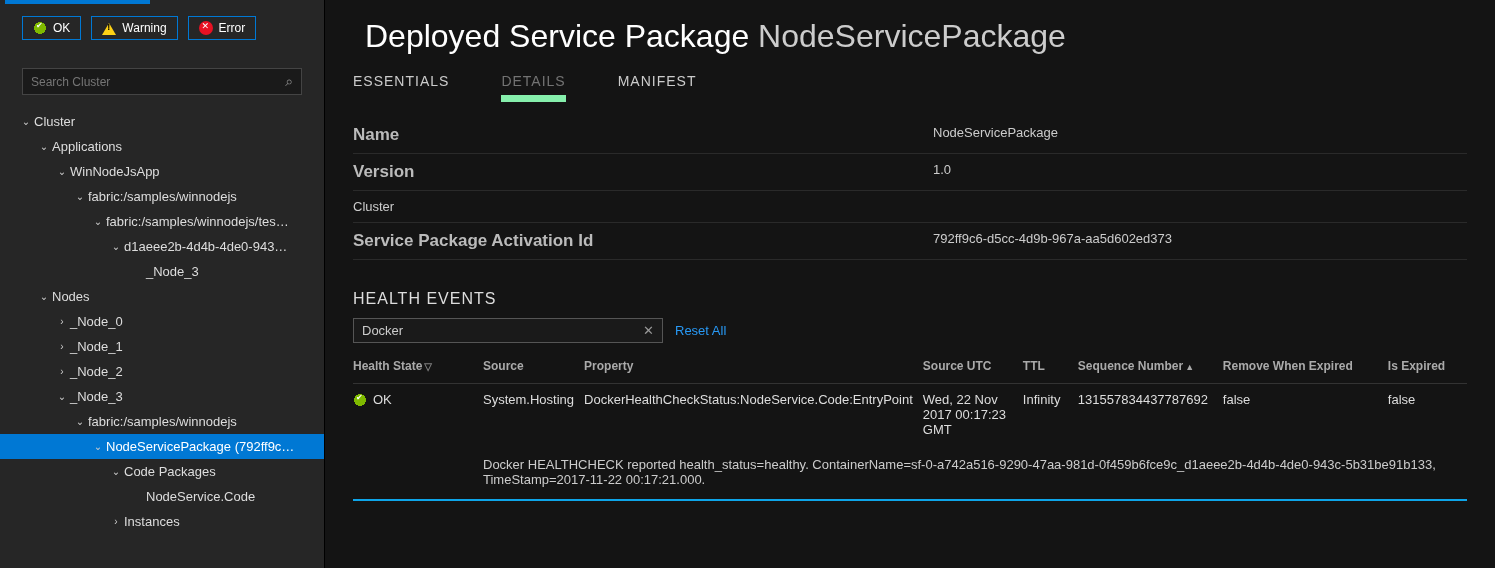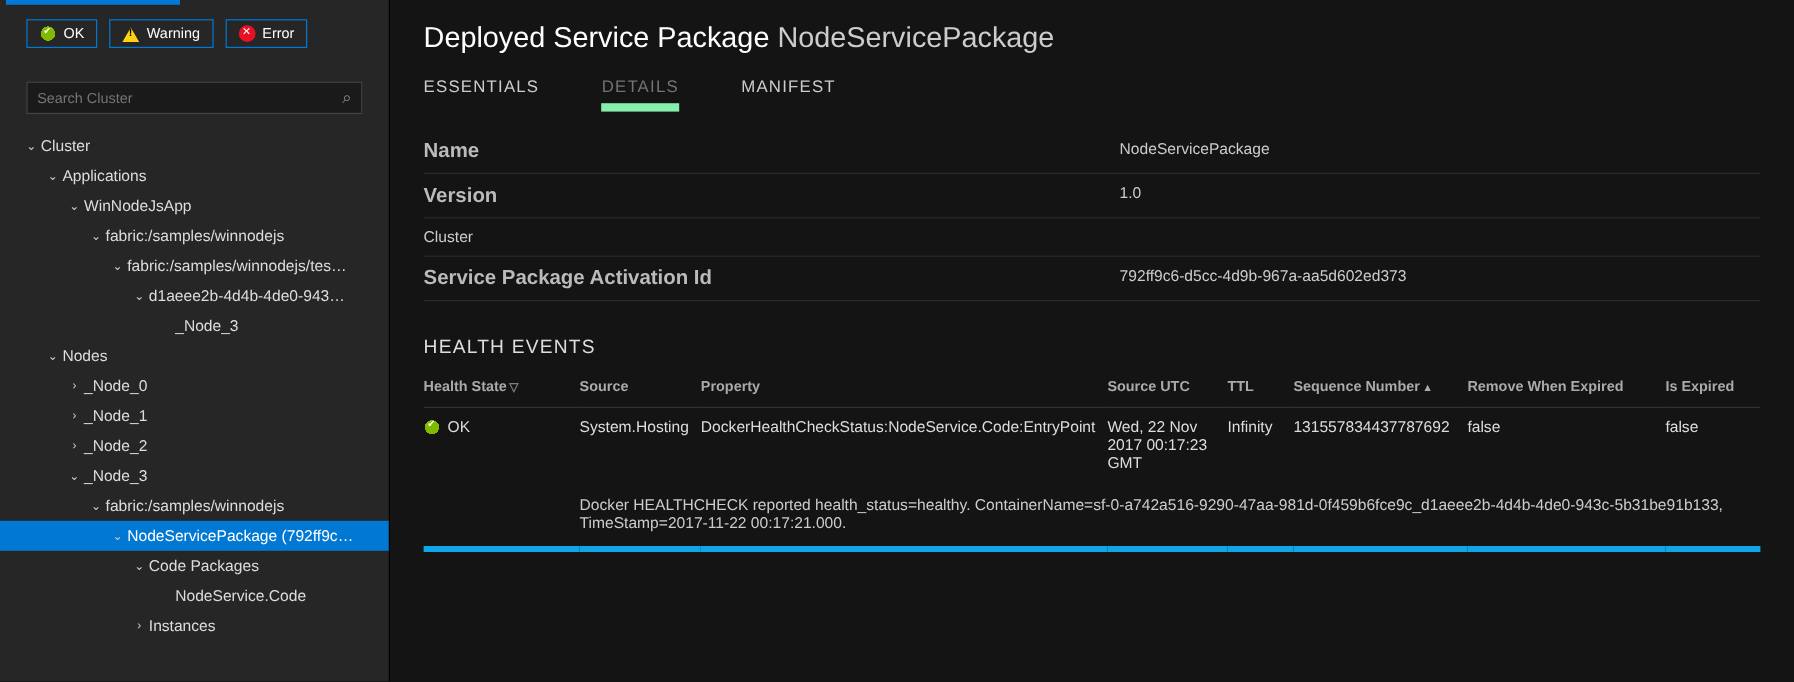--- a/index.html
+++ b/index.html
@@ -106,24 +106,25 @@
 .pad4 { padding-left: 90px; }
 .pad5 { padding-left: 108px; }
 .pad6b { padding-left: 146px; }
 .main {
   flex: 1;
   background: #141414;
   padding: 18px 28px;
   overflow: auto;
 }
 .page-title {
-  font-size: 24px;
+  font-size: 32px;
   font-weight: 300;
   color: #fff;
   margin-bottom: 18px;
+  margin-left: 12px;
 }
 .page-title .light { color: #ccc; font-weight: 300; }
 .tabs {
   display: flex;
   gap: 52px;
   border-bottom: 1px solid transparent;
   margin-bottom: 14px;
 }
 .tab {
   color: #ccc;
@@ -212,21 +213,21 @@
 .sort-ind { font-size: 9px; margin-left: 2px; }
 .filter-ind { font-size: 10px; margin-left: 2px; opacity: 0.7; }
 .health-state {
   display: flex;
   align-items: center;
   gap: 6px;
 }
 .detail-row td {
   padding-top: 12px;
   padding-bottom: 12px;
-  border-bottom: 5px solid #0ea5e9;
+  border-bottom: 2px solid #0ea5e9;
   color: #ccc;
 }
 .tcol-health{width:130px;}
 .tcol-source{width:100px;}
 .tcol-prop{width:335px;}
 .tcol-utc{width:100px;}
 .tcol-ttl{width:55px;}
 .tcol-seq{width:145px;}
 .tcol-rem{width:165px;}
 </style>
@@ -344,20 +345,27 @@
     <div class="prop-row">
         <div class="prop-value">Cluster</div>
       </div>
     <div class="prop-row">
         <div class="prop-label">Service Package Activation Id</div>
         <div class="prop-value">792ff9c6-d5cc-4d9b-967a-aa5d602ed373</div>
       </div>
   </div>
 
   <div class="section-title">HEALTH EVENTS</div>
+  <div class="filter-row">
+    <div class="filter-input">
+      <input type="text" value="Docker" style="">
+      <span class="clr">✕</span>
+    </div>
+    <span class="reset-link">Reset All</span>
+  </div>
 
   <table class="events-table">
     <thead>
       <tr>
         <th class="tcol-health"><span>Health State</span><span class="filter-ind">▽</span></th>
         <th class="tcol-source">Source</th>
         <th class="tcol-prop">Property</th>
         <th class="tcol-utc">Source UTC</th>
         <th class="tcol-ttl">TTL</th>
         <th class="tcol-seq"><span>Sequence Number</span><span class="sort-ind">▲</span></th>

